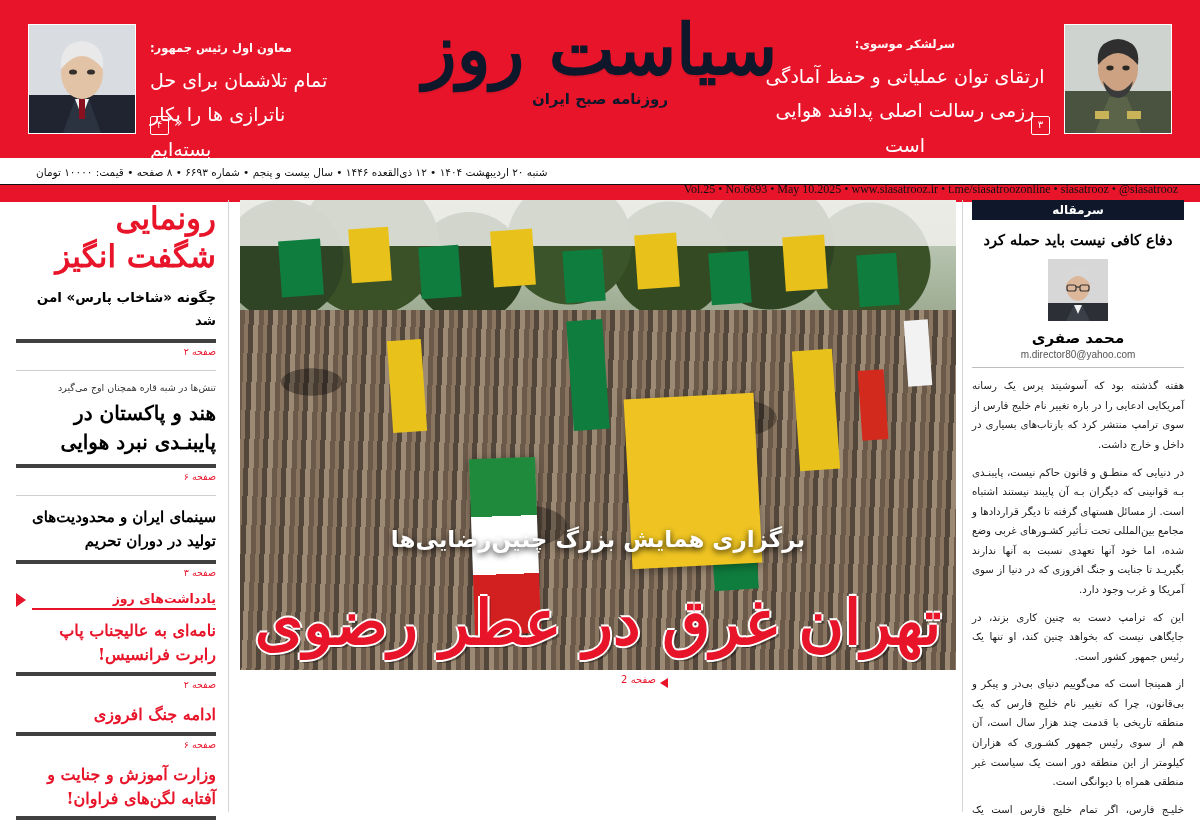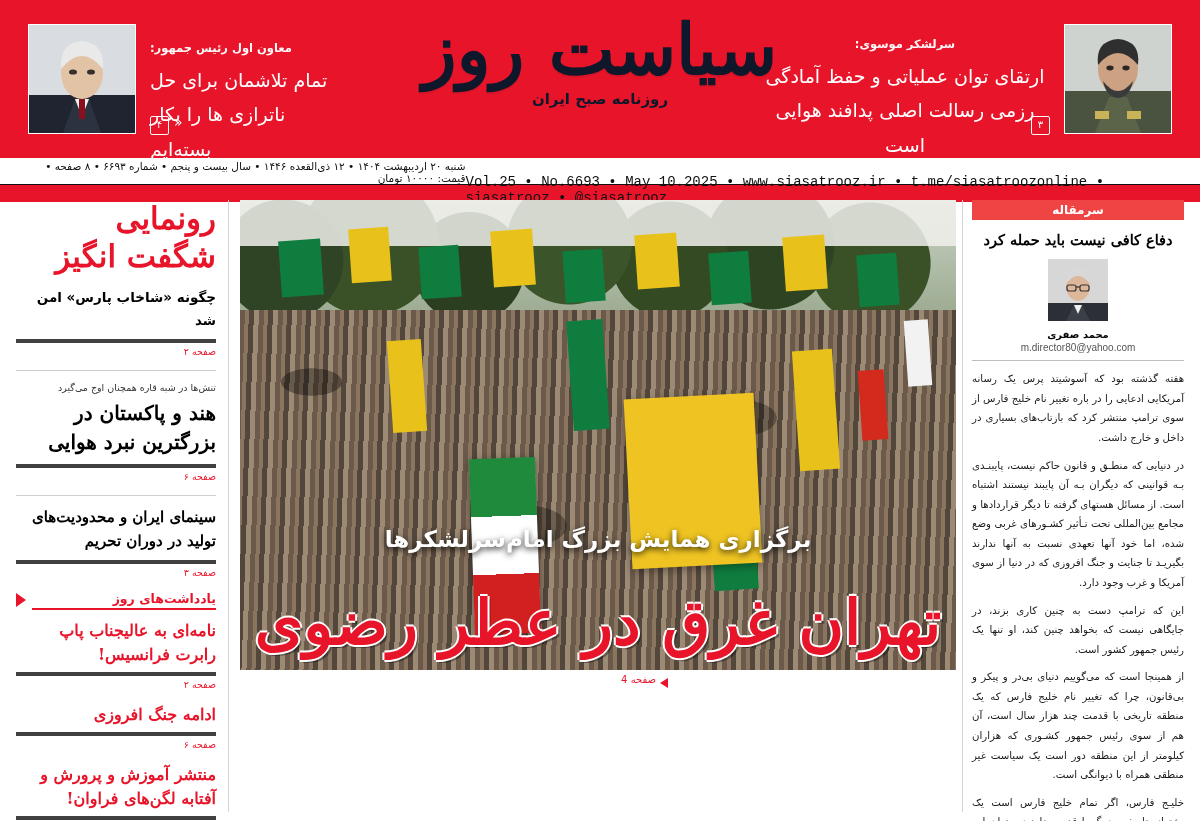--- a/index.html
+++ b/index.html
@@ -49,21 +49,21 @@
   .logo-sub{font-size:15px;margin-top:2px;font-weight:bold;}
   
   .infobar{
     position:absolute;left:0;top:158px;width:1200px;height:27px;
     border-bottom:1.5px solid #111;border-top:1px solid #fff;
     background:#fff;color:#111;
     display:flex;align-items:center;justify-content:space-between;
     padding:0 22px;box-sizing:border-box;font-size:10.5px;
   }
   .infobar .rtl{direction:rtl;margin-left:14px;}
-  .infobar .ltr{direction:ltr;font-family:Liberation Mono, monospace;font-size:14px;margin-top:36px;}
+  .infobar .ltr{direction:ltr;font-family:Liberation Serif, serif;font-size:12px;margin-top:36px;}
   
   .page{
     position:absolute;left:0;top:186px;width:1200px;height:635px;
   }
   
   .col-left{
     position:absolute;left:16px;top:14px;width:200px;height:612px;
     direction:rtl;text-align:right;
   }
   .lead-title{
@@ -131,31 +131,31 @@
     position:absolute;right:288px;top:4px;width:0;height:0;
     border-top:5px solid transparent;border-bottom:5px solid transparent;
     border-right:8px solid #e8152a;
   }
   
   .col-right{
     position:absolute;left:972px;top:14px;width:212px;height:612px;
     direction:rtl;text-align:right;
   }
   .op-tag{
-    background:#ef4444;color:#fff;font-size:12px;font-weight:bold;
+    background:#0f172a;color:#fff;font-size:12px;font-weight:bold;
     text-align:center;padding:3px 0;width:100%;
   }
   .op-title{
     font-size:14.5px;font-weight:bold;text-align:center;line-height:1.6;
     margin:8px 0 8px;
     font-family:"DejaVu Serif","Liberation Serif",serif;
   }
   .op-author-box{text-align:center;margin-bottom:6px;}
   .op-photo{width:60px;height:62px;display:inline-block;background:#c9c9c9;overflow:hidden;}
-  .op-name{font-size:10px;font-weight:bold;margin-top:4px;}
+  .op-name{font-size:15px;font-weight:bold;margin-top:4px;}
   .op-mail{font-size:10px;color:#555;direction:ltr;margin-top:2px;font-family:"Liberation Sans",sans-serif;}
   .op-rule{height:1px;background:#bdbdbd;margin:7px 0 8px;}
   .op-body p{
     font-size:10.2px;line-height:1.92;margin:0 0 8px 0;text-align:justify;
     color:#1a1a1a;
   }
   .col-sep{
     position:absolute;top:14px;width:1px;height:612px;background:#d5d5d5;
   }
   .col-sep.a{left:228px;}
@@ -272,21 +272,21 @@
     <div>
       <h1 class="lead-title">رونمایی شگفت انگیز</h1>
       <div class="lead-sub">چگونه «شاخاب پارس» امن شد</div>
       <div class="pagelink">صفحه ۲</div>
     </div>
 
     <div class="divider"></div>
 
     <div>
       <div class="kicker">تنش‌ها در شبه قاره همچنان اوج می‌گیرد</div>
-      <h2 class="hl-title">هند و پاکستان در بزرگترین نبرد هوایی</h2>
+      <h2 class="hl-title">هند و پاکستان در پایبنـدی نبرد هوایی</h2>
       <div class="pagelink">صفحه ۶</div>
     </div>
 
     <div class="divider"></div>
 
     <div>
       <h2 class="hl-title sm">سینمای ایران و محدودیت‌های تولید در دوران تحریم</h2>
       <div class="pagelink">صفحه ۳</div>
     </div>
 
@@ -299,21 +299,21 @@
       <h3 class="note-title">نامه‌ای به عالیجناب پاپ رابرت فرانسیس!</h3>
       <div class="pagelink">صفحه ۲</div>
     </div>
 
     <div>
       <h3 class="note-title">ادامه جنگ افروزی</h3>
       <div class="pagelink">صفحه ۶</div>
     </div>
 
     <div>
-      <h3 class="note-title">منتشر آموزش و پرورش و آفتابه لگن‌های فراوان!</h3>
+      <h3 class="note-title">وزارت آموزش و جنایت و آفتابه لگن‌های فراوان!</h3>
       <div class="pagelink">صفحه ۸</div>
     </div>
 
   </div>
 
   <div class="col-center">
 
     <div class="photo">
       <div class="sky"></div>
       <div class="trees"></div>
@@ -331,27 +331,27 @@
       <div class="flag g" style="left:618px; top:54px;  width:40px;height:52px;"></div>
       <div class="flag y" style="left:150px; top:140px; width:34px;height:92px;"></div>
       <div class="flag g" style="left:330px; top:120px; width:36px;height:110px;"></div>
       <div class="flag y" style="left:556px; top:150px; width:40px;height:120px;"></div>
       <div class="flag g" style="left:470px; top:250px; width:44px;height:140px;"></div>
       <div class="flag r" style="left:620px; top:170px; width:26px;height:70px;"></div>
       <div class="flag w" style="left:666px; top:120px; width:24px;height:66px;"></div>
       <div class="big-yellow"></div>
       <div class="iran-flag"></div>
 
-      <div class="photo-caption">برگزاری همایش بزرگ امام‌سرلشکر‌ها</div>
+      <div class="photo-caption">برگزاری همایش بزرگ چنین‌رضایی‌ها</div>
       <div class="big-head">تهران غرق در عطر رضوی</div>
     </div>
 
     <div class="center-foot">
       <div class="tri"></div>
-      <div class="pl">صفحه 4</div>
+      <div class="pl">صفحه 2</div>
     </div>
 
   </div>
 
   <div class="col-right">
     <div class="op-tag">سرمقاله</div>
     <h2 class="op-title">دفاع کافی نیست باید حمله کرد</h2>
 
     <div class="op-author-box">
       <div class="op-photo">

